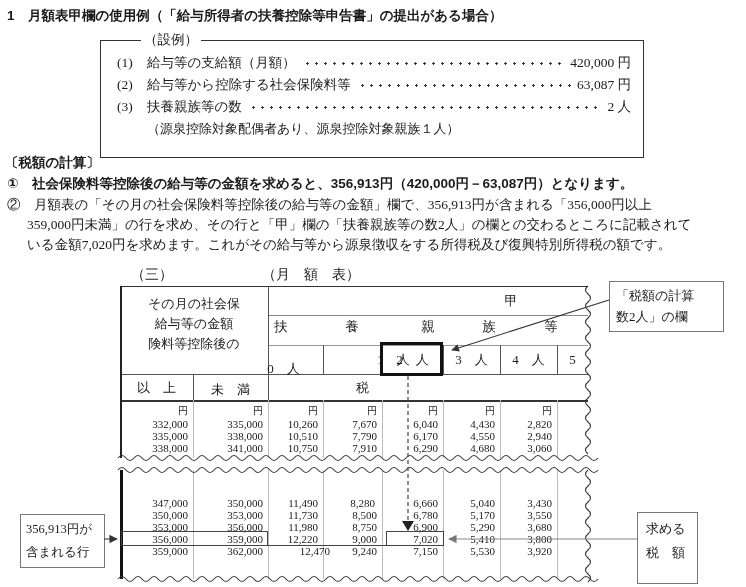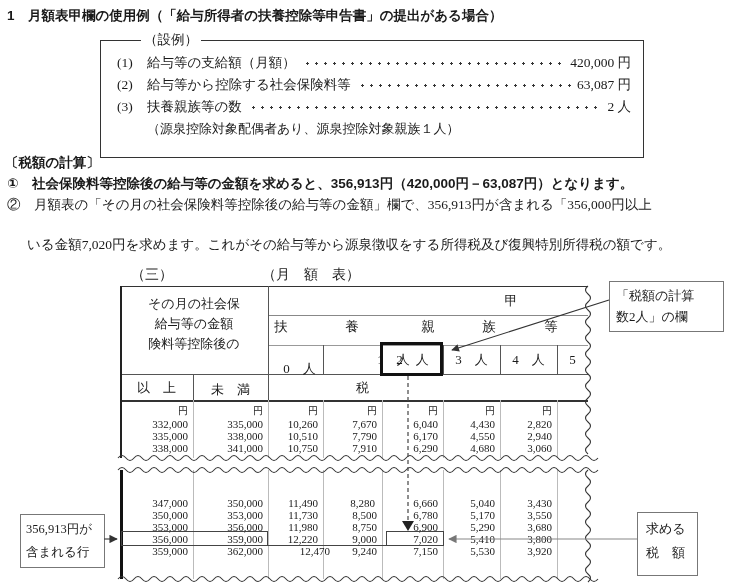--- a/index.html
+++ b/index.html
@@ -37,21 +37,21 @@
   .tcell{position:absolute;top:0;height:12px;line-height:12px;font-size:11px;text-align:right;box-sizing:border-box;padding-right:5px;}
   .unit .tcell{font-size:10px;color:#222;}
   .hl-row-box{left:121px;top:531px;width:147px;height:15px;border:1.2px solid #444;box-sizing:border-box;z-index:4;}
   .hl-amt-box{left:386px;top:531px;width:58px;height:15px;border:1.2px solid #444;box-sizing:border-box;z-index:4;}
   .hl-row-line{left:268px;top:545px;width:118px;height:1px;background:#444;z-index:4;}
   
   .callout{position:absolute;border:1px solid #777;background:#fff;box-sizing:border-box;z-index:5;font-size:13px;}
   .callout div{white-space:nowrap;}
   .co-fuyou{left:609px;top:281px;width:115px;height:51px;padding:3px 6px;line-height:21px;}
   .co-row{left:20px;top:514px;width:85px;height:54px;padding:3px 5px;line-height:23px;font-size:12.5px;}
-  .co-tax{left:637px;top:512px;width:61px;height:64px;padding:4px 8px;line-height:24px;}
+  .co-tax{left:637px;top:512px;width:61px;height:72px;padding:4px 8px;line-height:24px;}
   svg.overlay{position:absolute;left:0;top:0;z-index:6;pointer-events:none;}
 </style>
 </head>
 <body>
 
 <div class="stage" id="stage">
 
   <div class="abs doc-title gothic">1　月額表甲欄の使用例（「給与所得者の扶養控除等申告書」の提出がある場合）</div>
 
   <div class="abs example-box">
@@ -73,20 +73,21 @@
       <span>扶養親族等の数</span>
       <span class="leader"></span>
       <span>2 人</span>
     </div>
     <div class="ex-note">（源泉控除対象配偶者あり、源泉控除対象親族１人）</div>
   </div>
 
   <div class="abs calc-heading gothic">〔税額の計算〕</div>
   <div class="abs calc-line step1 gothic">①　社会保険料等控除後の給与等の金額を求めると、356,913円（420,000円－63,087円）となります。</div>
   <div class="abs calc-line s2a">②　月額表の「その月の社会保険料等控除後の給与等の金額」欄で、356,913円が含まれる「356,000円以上</div>
+  <div class="abs calc-line s2b">359,000円未満」の行を求め、その行と「甲」欄の「扶養親族等の数2人」の欄との交わるところに記載されて</div>
   <div class="abs calc-line s2c">いる金額7,020円を求めます。これがその給与等から源泉徴収をする所得税及び復興特別所得税の額です。</div>
 
   <div class="abs tbl-page-label">（三）</div>
   <div class="abs tbl-title">（月　額　表）</div>
 
   <div class="abs left-head">
     <div>その月の社会保</div>
     <div>給与等の金額</div>
     <div>険料等控除後の</div>
   </div>
@@ -153,21 +154,21 @@
     <div class="tline" style="left: 323px; top: 400px; width: 1px; height: 58px; background: rgb(187, 187, 187);"></div>
     <div class="tline" style="left: 323px; top: 470px; width: 1px; height: 109px; background: rgb(187, 187, 187);"></div>
     <div class="tline" style="left: 382px; top: 400px; width: 1px; height: 58px; background: rgb(187, 187, 187);"></div>
     <div class="tline" style="left: 382px; top: 470px; width: 1px; height: 109px; background: rgb(187, 187, 187);"></div>
     <div class="tline" style="left: 443px; top: 400px; width: 1px; height: 58px; background: rgb(187, 187, 187);"></div>
     <div class="tline" style="left: 443px; top: 470px; width: 1px; height: 109px; background: rgb(187, 187, 187);"></div>
     <div class="tline" style="left: 500px; top: 400px; width: 1px; height: 58px; background: rgb(187, 187, 187);"></div>
     <div class="tline" style="left: 500px; top: 470px; width: 1px; height: 109px; background: rgb(187, 187, 187);"></div>
     <div class="tline" style="left: 557px; top: 400px; width: 1px; height: 58px; background: rgb(187, 187, 187);"></div>
     <div class="tline" style="left: 557px; top: 470px; width: 1px; height: 109px; background: rgb(187, 187, 187);"></div>
-    <div class="hcell" style="left: 272px; top: 347px; width: 55px; height: 44px;">0　人</div>
+    <div class="hcell" style="left: 256px; top: 347px; width: 55px; height: 44px;">0　人</div>
     <div class="hcell" style="left: 323px; top: 347px; width: 59px; height: 26px; margin-left: 41px;">1　人</div>
     <div class="hcell" style="left: 382px; top: 347px; width: 61px; height: 26px;">2　人</div>
     <div class="hcell" style="left: 443px; top: 347px; width: 57px; height: 26px;">3　人</div>
     <div class="hcell" style="left: 500px; top: 347px; width: 57px; height: 26px;">4　人</div>
     <div class="hcell" style="left: 557px; top: 347px; width: 31px; height: 26px;">5</div>
     <div class="fchar" style="left: 273px;">扶</div>
     <div class="fchar" style="left: 344px;">養</div>
     <div class="fchar" style="left: 420px;">親</div>
     <div class="fchar" style="left: 481px;">族</div>
     <div class="fchar" style="left: 543px;">等</div>

